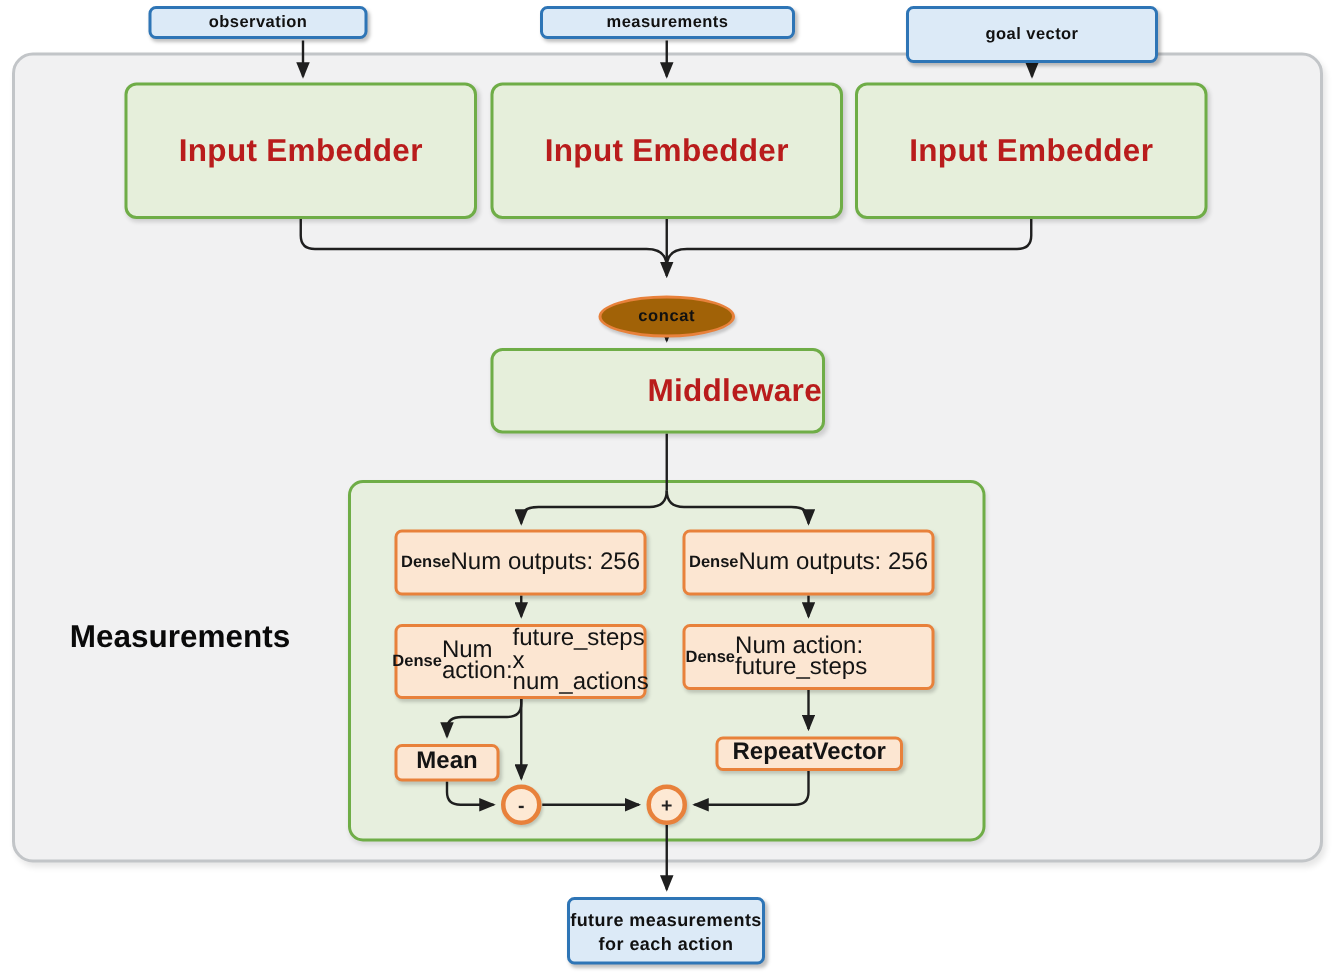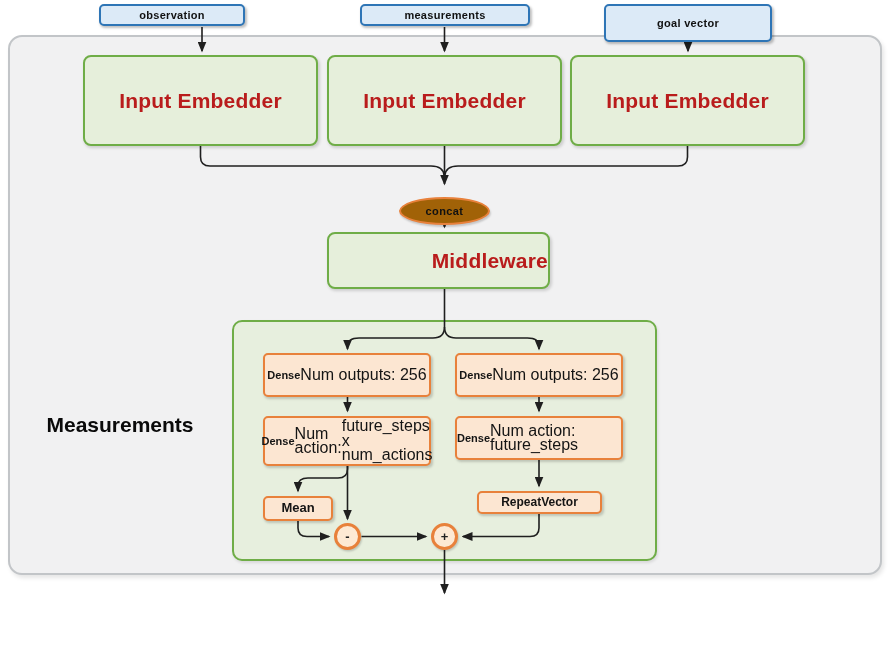--- a/index.html
+++ b/index.html
@@ -143,27 +143,31 @@
     <div class="ttl">Dense</div>
     <div class="sub">Num action:</div>
     <div class="sub">future_steps x num_actions</div>
   </div>
   <div class="abs orange-box" style="left:455px; top:416px; width:168px; height:44px;">
     <div class="ttl">Dense</div>
     <div class="sub">Num action: future_steps</div>
   </div>
 
   <div class="abs orange-box" style="left:263px; top:496px; width:70px; height:25px;">
-    <div class="ttl" style="font-size:13px;">Mean</div>
+    <div class="ttl" style="font-size:16px;">Mean</div>
   </div>
   <div class="abs orange-box" style="left:477px; top:491px; width:125px; height:23px;">
-    <div class="ttl" style="font-size:12px;">RepeatVector</div>
+    <div class="ttl" style="font-size:16px;">RepeatVector</div>
   </div>
 
   <div class="abs op-circle" style="left:334px; top:523px;">
     <span>-</span>
   </div>
   <div class="abs op-circle" style="left:431px; top:523px;">
     <span>+</span>
   </div>
 
+  <div class="abs blue-label output-label" style="left:378px; top:598px; width:132px; height:45px;">
+    <div>future measurements</div>
+    <div>for each action</div>
+  </div>
 
 </div>
 
 </body></html>

